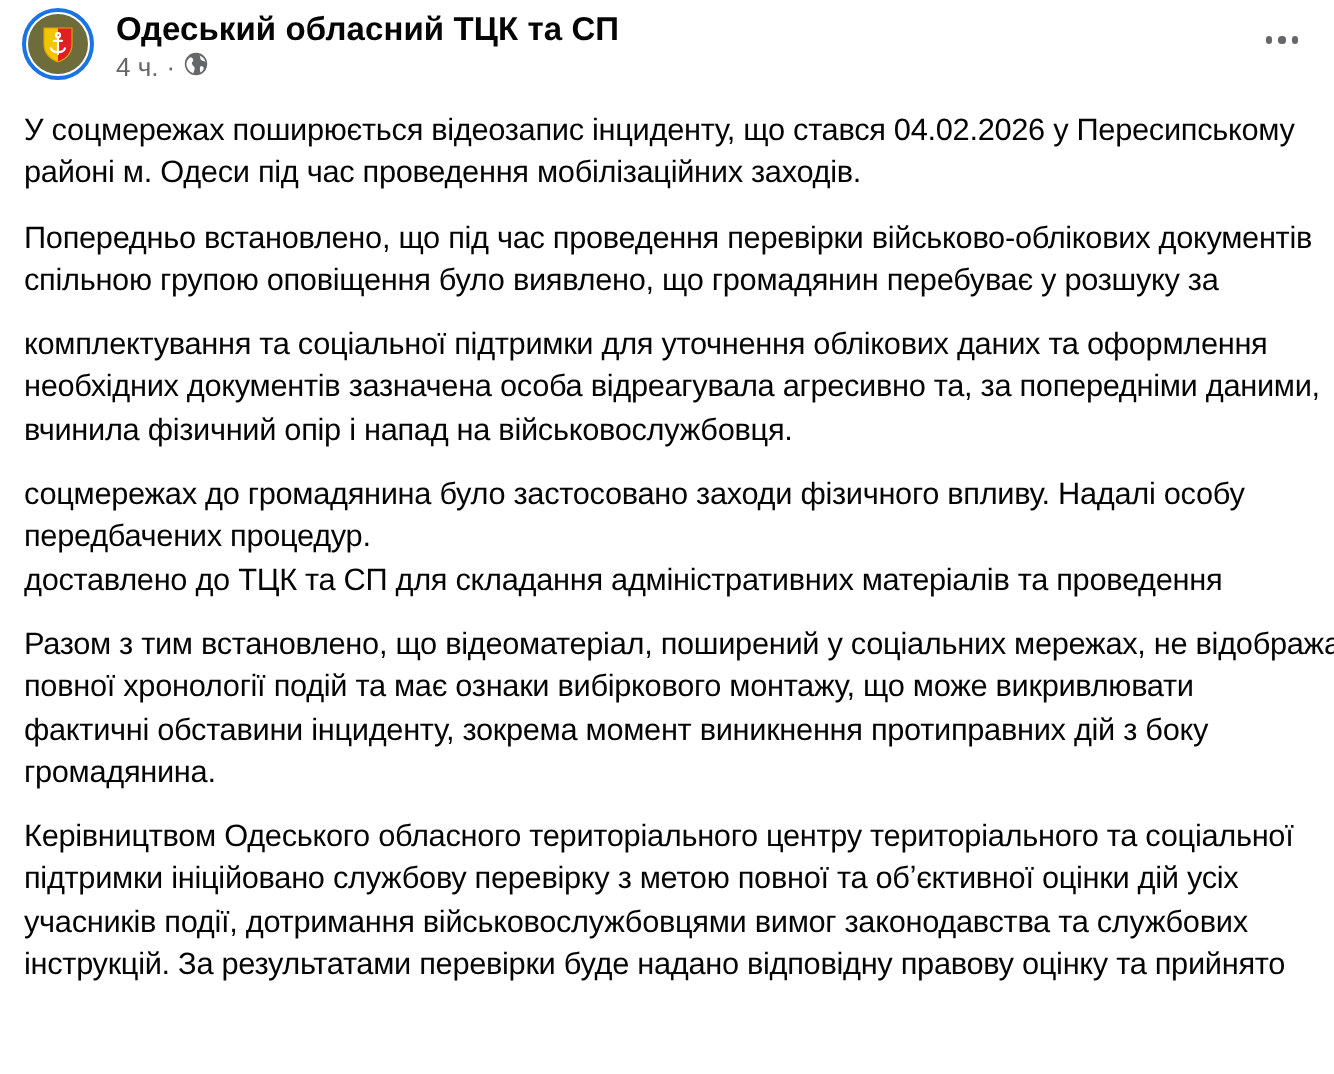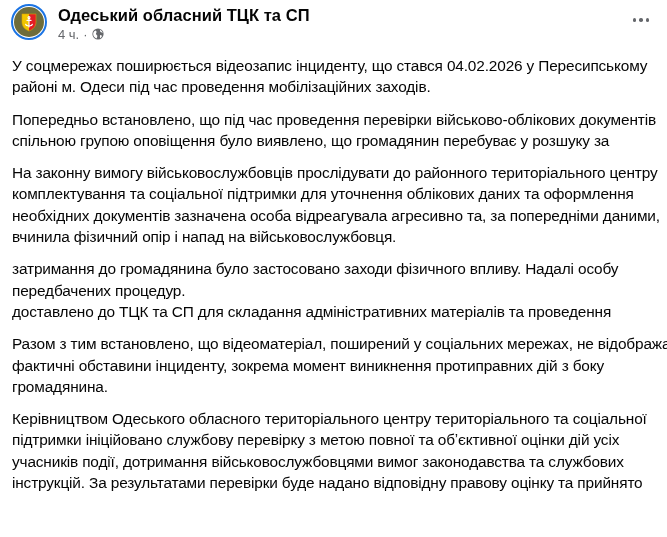--- a/index.html
+++ b/index.html
@@ -19,21 +19,21 @@
       width: 30px; height: 30px; border-radius: 50%; background: #6e6c3b;
       display: flex; align-items: center; justify-content: center;
     }
     .page-name {
       position: absolute; left: 58px; top: 6px;
       font-weight: bold; font-size: 16.5px; letter-spacing: 0.05px;
       color: #050505; white-space: nowrap;
     }
     .meta {
       position: absolute; left: 58px; top: 26px; height: 16px;
-      display: flex; align-items: center; gap: 3px;
+      display: flex; align-items: flex-start; gap: 3px;
       font-size: 13px; color: #65676b; white-space: nowrap;
     }
     .meta .dot { margin: 0 1px; }
     .globe { width: 12px; height: 12px; display: inline-block; }
     .more-button {
       position: absolute; left: 626px; top: 8px; width: 30px; height: 24px;
       display: flex; align-items: center; justify-content: center; gap: 3px;
       cursor: pointer;
     }
     .more-button span { width: 3.5px; height: 3.5px; border-radius: 50%; background: #65676b; display: block; }
@@ -85,32 +85,32 @@
   <div class="post-body">
     <p>
       <span class="line">У соцмережах поширюється відеозапис інциденту, що стався 04.02.2026 у Пересипському</span>
       <span class="line">районі м. Одеси під час проведення мобілізаційних заходів.</span>
     </p>
     <p>
       <span class="line">Попередньо встановлено, що під час проведення перевірки військово-облікових документів</span>
       <span class="line">спільною групою оповіщення було виявлено, що громадянин перебуває у розшуку за</span>
     </p>
     <p>
-      <span class="line">На законну вимогу військовослужбовців прослідувати до районного територіального центру</span>
       <span class="line">комплектування та соціальної підтримки для уточнення облікових даних та оформлення</span>
       <span class="line">необхідних документів зазначена особа відреагувала агресивно та, за попередніми даними,</span>
       <span class="line">вчинила фізичний опір і напад на військовослужбовця.</span>
     </p>
     <p>
-      <span class="line">затримання до громадянина було застосовано заходи фізичного впливу. Надалі особу</span>
+      <span class="line">соцмережах до громадянина було застосовано заходи фізичного впливу. Надалі особу</span>
       <span class="line">передбачених процедур.</span>
       <span class="line">доставлено до ТЦК та СП для складання адміністративних матеріалів та проведення</span>
     </p>
     <p>
       <span class="line">Разом з тим встановлено, що відеоматеріал, поширений у соціальних мережах, не відображає</span>
+      <span class="line">повної хронології подій та має ознаки вибіркового монтажу, що може викривлювати</span>
       <span class="line">фактичні обставини інциденту, зокрема момент виникнення протиправних дій з боку</span>
       <span class="line">громадянина.</span>
     </p>
     <p>
       <span class="line">Керівництвом Одеського обласного територіального центру територіального та соціальної</span>
       <span class="line">підтримки ініційовано службову перевірку з метою повної та обʼєктивної оцінки дій усіх</span>
       <span class="line">учасників події, дотримання військовослужбовцями вимог законодавства та службових</span>
       <span class="line">інструкцій. За результатами перевірки буде надано відповідну правову оцінку та прийнято</span>
 
     </p>

